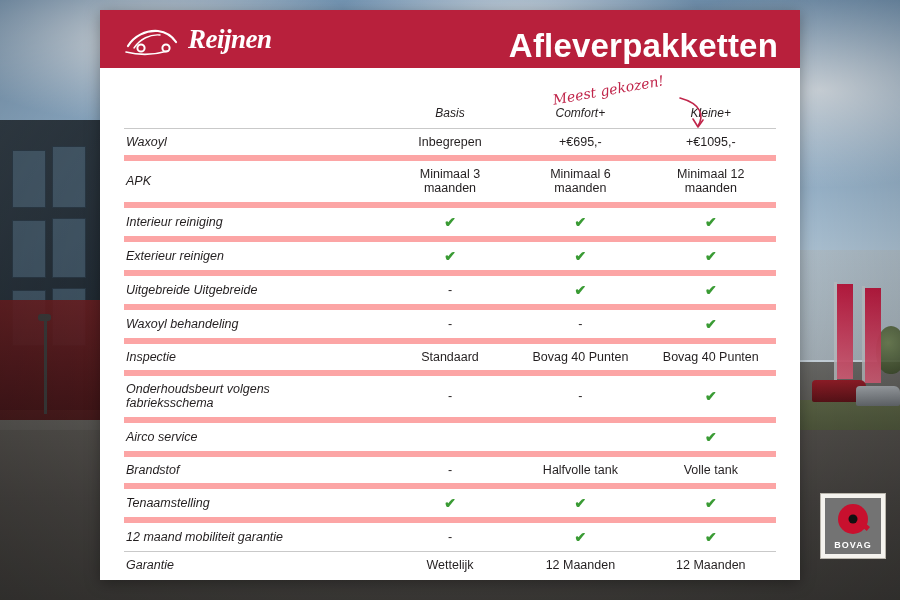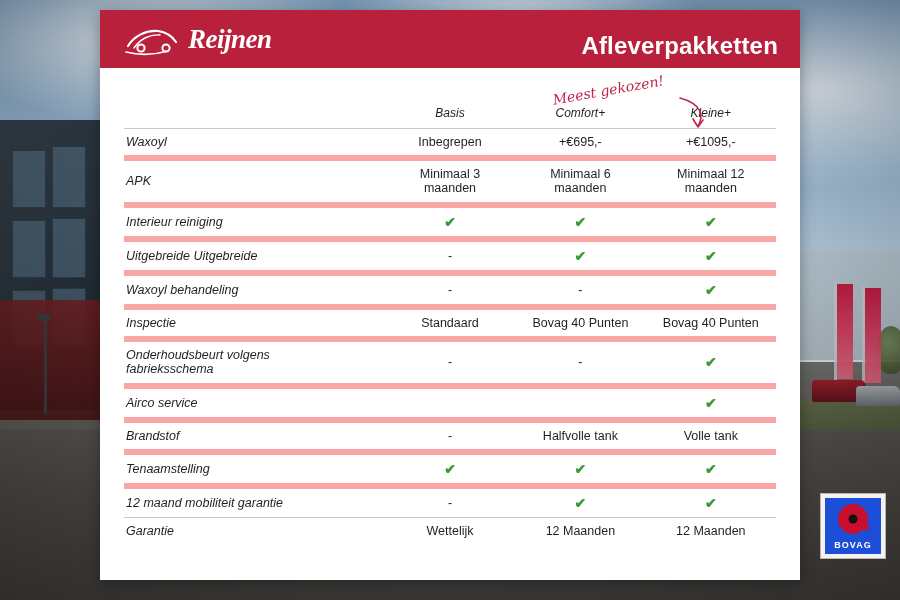--- a/index.html
+++ b/index.html
@@ -83,21 +83,21 @@
   }
 
   
   .bovag {
     position: absolute; left: 820px; top: 493px; width: 66px; height: 66px;
     background: #f5f3ee; border: 1px solid #b9b5ac;
     padding: 4px;
   }
   .bovag-inner {
     width: 100%; height: 100%;
-    background: #1d4ed8; position: relative;
+    background: #737373; position: relative;
     display: flex; flex-direction: column; align-items: center; justify-content: flex-start;
   }
   .bovag-circle {
     margin-top: 6px;
     width: 30px; height: 30px; border-radius: 50%;
     background: #c8102e; position: relative;
   }
   .bovag-circle:after {
     content: ""; position: absolute; left: 50%; top: 50%;
     width: 9px; height: 9px; background: #111; border-radius: 50%;
@@ -128,21 +128,21 @@
   .logo {
     display: flex; align-items: center; gap: 6px; color: #ffffff;
   }
   .logo-mark { position: relative; width: 58px; height: 34px; }
   .logo-text {
     font-family: "Liberation Serif", serif;
     font-size: 27px; font-style: italic; font-weight: bold;
     letter-spacing: -0.5px; color: #fff;
   }
   .header-title {
-    font-size: 24px; font-weight: bold; color: #ffffff;
+    font-size: 33px; font-weight: bold; color: #ffffff;
     letter-spacing: 0.2px;
     margin-top: 13px;
   }
 
   
   .table-wrap { padding: 4px 24px 0 24px; position: relative; }
   table { width: 100%; border-collapse: collapse; }
   th, td {
     font-size: 12.5px; color: #231f20;
     padding: 6px 4px; vertical-align: middle;
@@ -274,20 +274,26 @@
               <td class="col-pkg"><span class="two-line">Minimaal 6<br>maanden</span></td>
               <td class="col-pkg"><span class="two-line">Minimaal 12<br>maanden</span></td>
             </tr>
             <tr>
               <td class="col-label">Interieur reiniging</td>
               <td class="col-pkg"><span class="check">✔</span></td>
               <td class="col-pkg"><span class="check">✔</span></td>
               <td class="col-pkg"><span class="check">✔</span></td>
             </tr>
             <tr>
+              <td class="col-label">Exterieur reinigen</td>
+              <td class="col-pkg"><span class="check">✔</span></td>
+              <td class="col-pkg"><span class="check">✔</span></td>
+              <td class="col-pkg"><span class="check">✔</span></td>
+            </tr>
+            <tr>
               <td class="col-label">Uitgebreide Uitgebreide</td>
               <td class="col-pkg"><span class="dash">-</span></td>
               <td class="col-pkg"><span class="check">✔</span></td>
               <td class="col-pkg"><span class="check">✔</span></td>
             </tr>
             <tr>
               <td class="col-label">Waxoyl behandeling</td>
               <td class="col-pkg"><span class="dash">-</span></td>
               <td class="col-pkg"><span class="dash">-</span></td>
               <td class="col-pkg"><span class="check">✔</span></td>

